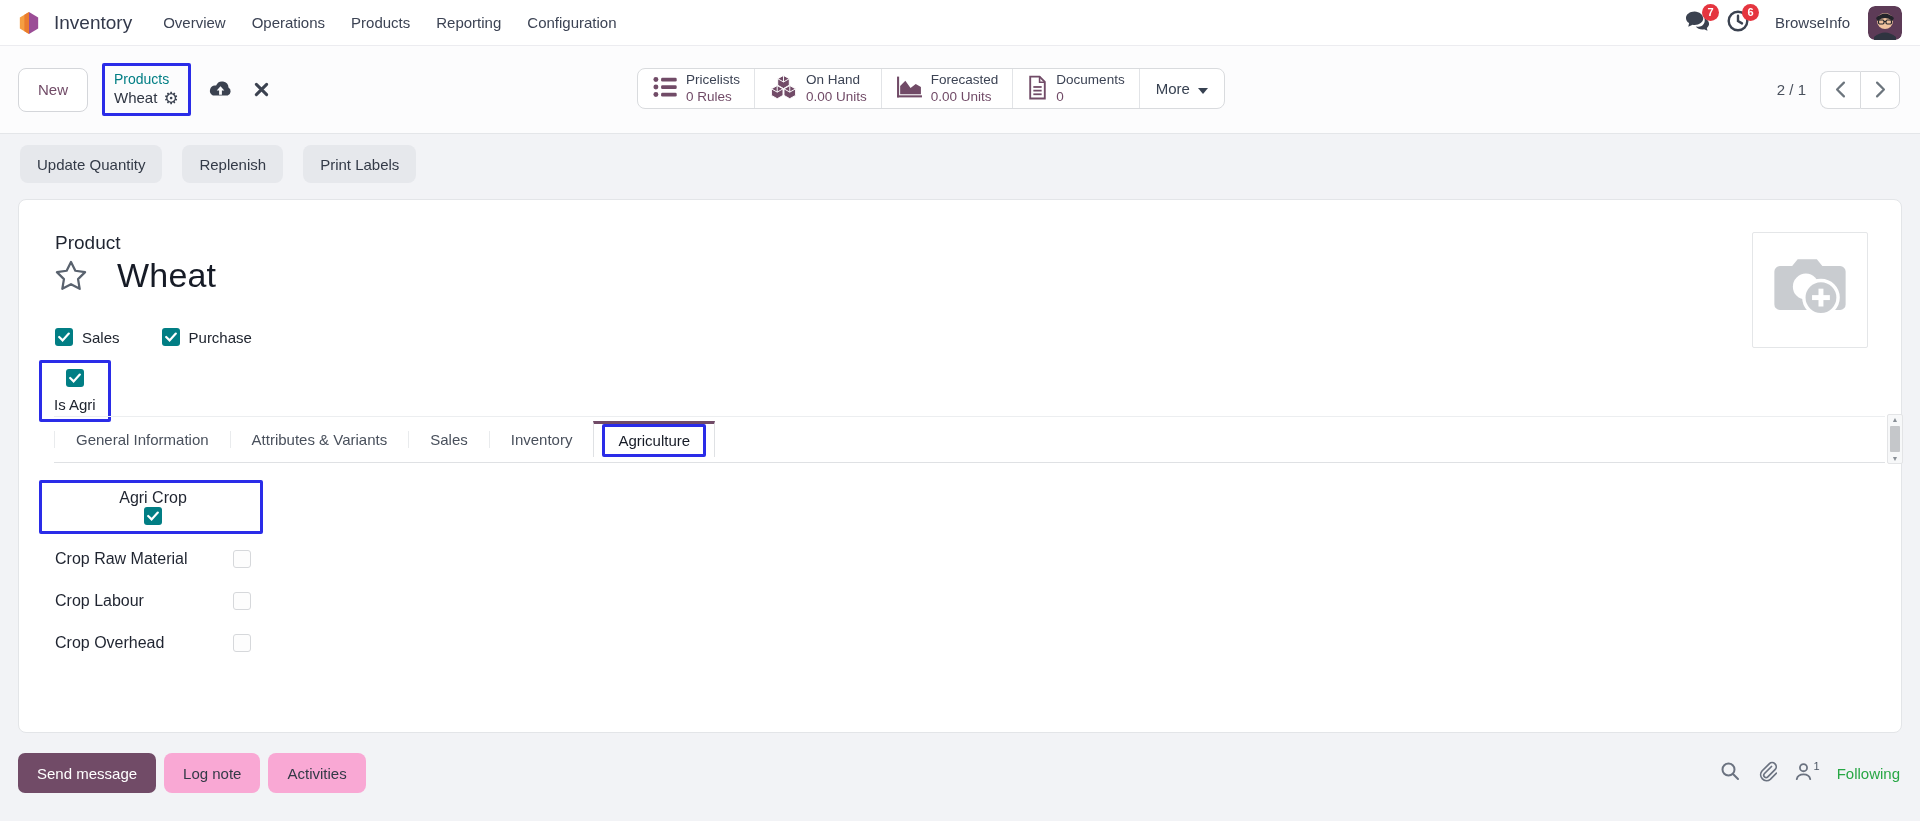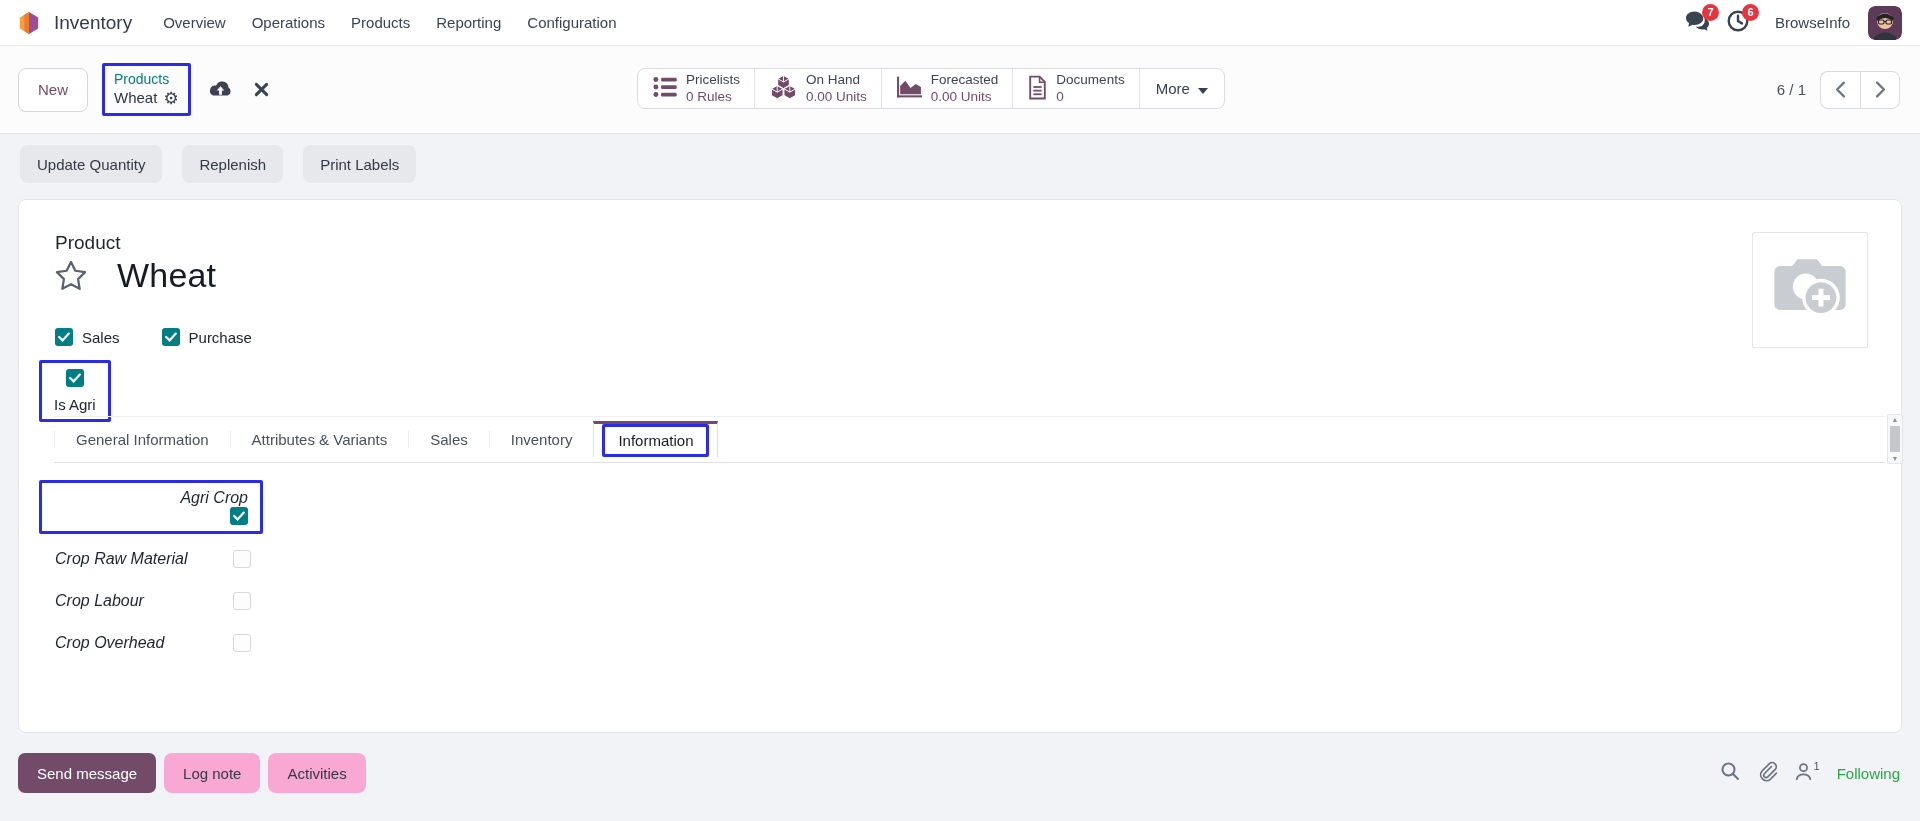--- a/index.html
+++ b/index.html
@@ -133,21 +133,21 @@
   }
   .tab:nth-child(5) { border-right:1px solid #e9ebed; }
   .tab.active {
     color:#161b26; border-top:3px solid #714B67; border-left:1px solid #dfe1e4;
     border-right:1px solid #dfe1e4; padding:0 8px; margin-top:-1px;
   }
   .tab.active::after { content:""; position:absolute; left:0; right:0; bottom:-1px; height:1px; background:#fff; }
   .tab-hl { border:3px solid #2a2ce8; border-radius:2px; padding:5px 13px; }
 
   .tab-content { position:absolute; left:36px; top:280px; }
-  .field-row { display:flex; align-items:flex-end; justify-content:space-between; width:196px;font-style:italic; }
+  .field-row { display:flex; align-items:center; justify-content:space-between; width:196px; }
   .field-row.hl { margin-left:-16px; padding:6px 12px 6px 16px; width:224px; margin-bottom:16px; }
   .field-row.plain { margin-bottom:24px; }
   .field-label { font-size:16px; color:#1f2430; cursor:default; }
 
   .mini-scrollbar {
     position:absolute; left:1887px; top:414px; width:16px; height:50px;
     background:#f7f8f9; border:1px solid #e3e4e6; border-radius:2px;
     display:flex; flex-direction:column; align-items:center; justify-content:space-between;
     padding:1px 0; cursor:pointer;
   }
@@ -322,21 +322,21 @@
       <span>More</span>
       <span>
         <svg width="10" height="6" viewBox="0 0 10 6">
             <path d="M0 0 h10 L5 6 Z" fill="#374151"></path>
           </svg>
       </span>
     </button>
   </div>
 
   <div class="cp-right">
-    <span class="pager-text">6 / 1</span>
+    <span class="pager-text">2 / 1</span>
     <span class="pager-btns">
       <span class="pager-btn prev">
         <svg width="11" height="17" viewBox="0 0 8 12">
             <path d="M6.5 1 L1.5 6 l5 5" stroke="#6c757d" stroke-width="1.6" fill="none" stroke-linecap="round" stroke-linejoin="round"></path>
           </svg>
       </span>
       <span class="pager-btn next">
         <svg width="11" height="17" viewBox="0 0 8 12">
             <path d="M1.5 1 L6.5 6 l-5 5" stroke="#6c757d" stroke-width="1.6" fill="none" stroke-linecap="round" stroke-linejoin="round"></path>
           </svg>
@@ -404,21 +404,21 @@
       </svg>
     </span>
   </div>
 
   <div class="tabs">
     <span class="tab">General Information</span>
     <span class="tab">Attributes &amp; Variants</span>
     <span class="tab">Sales</span>
     <span class="tab">Inventory</span>
     <span class="tab active">
-      <span class="tab-hl">Information</span>
+      <span class="tab-hl">Agriculture</span>
     </span>
   </div>
 
   <div class="tab-content">
     <div class="field-row hl hl-box">
       <span class="field-label">Agri Crop</span>
       <span class="cb checked">
         <svg width="12" height="10" viewBox="0 0 12 10">
             <path d="M1.2 5 l3.4 3.4 L10.8 1.6" stroke="#fff" stroke-width="2.2" fill="none" stroke-linecap="round"></path>
           </svg>

